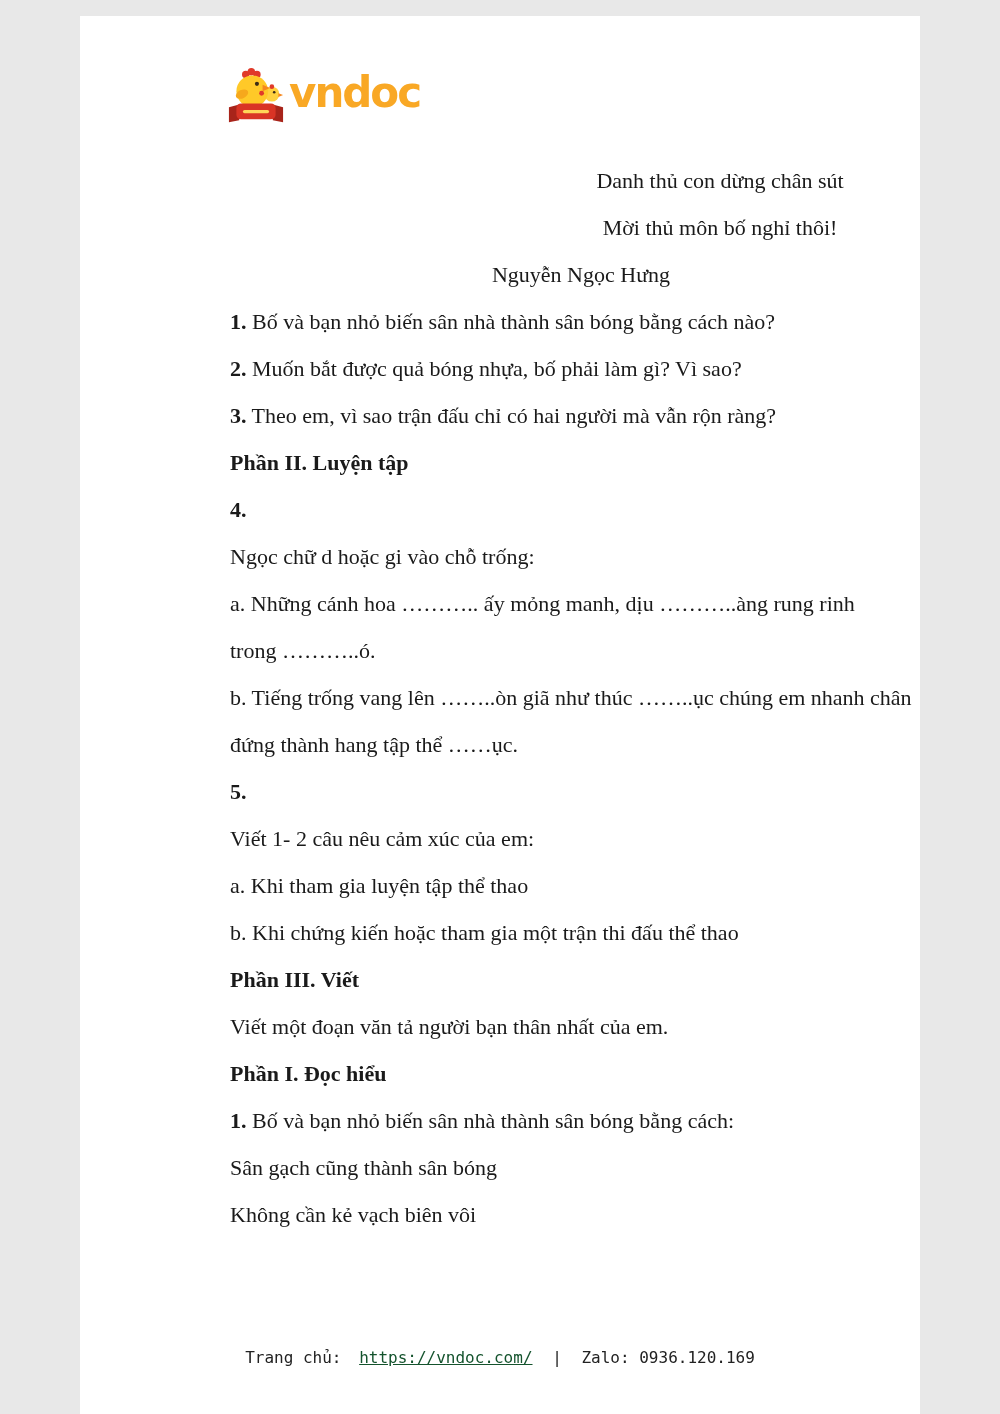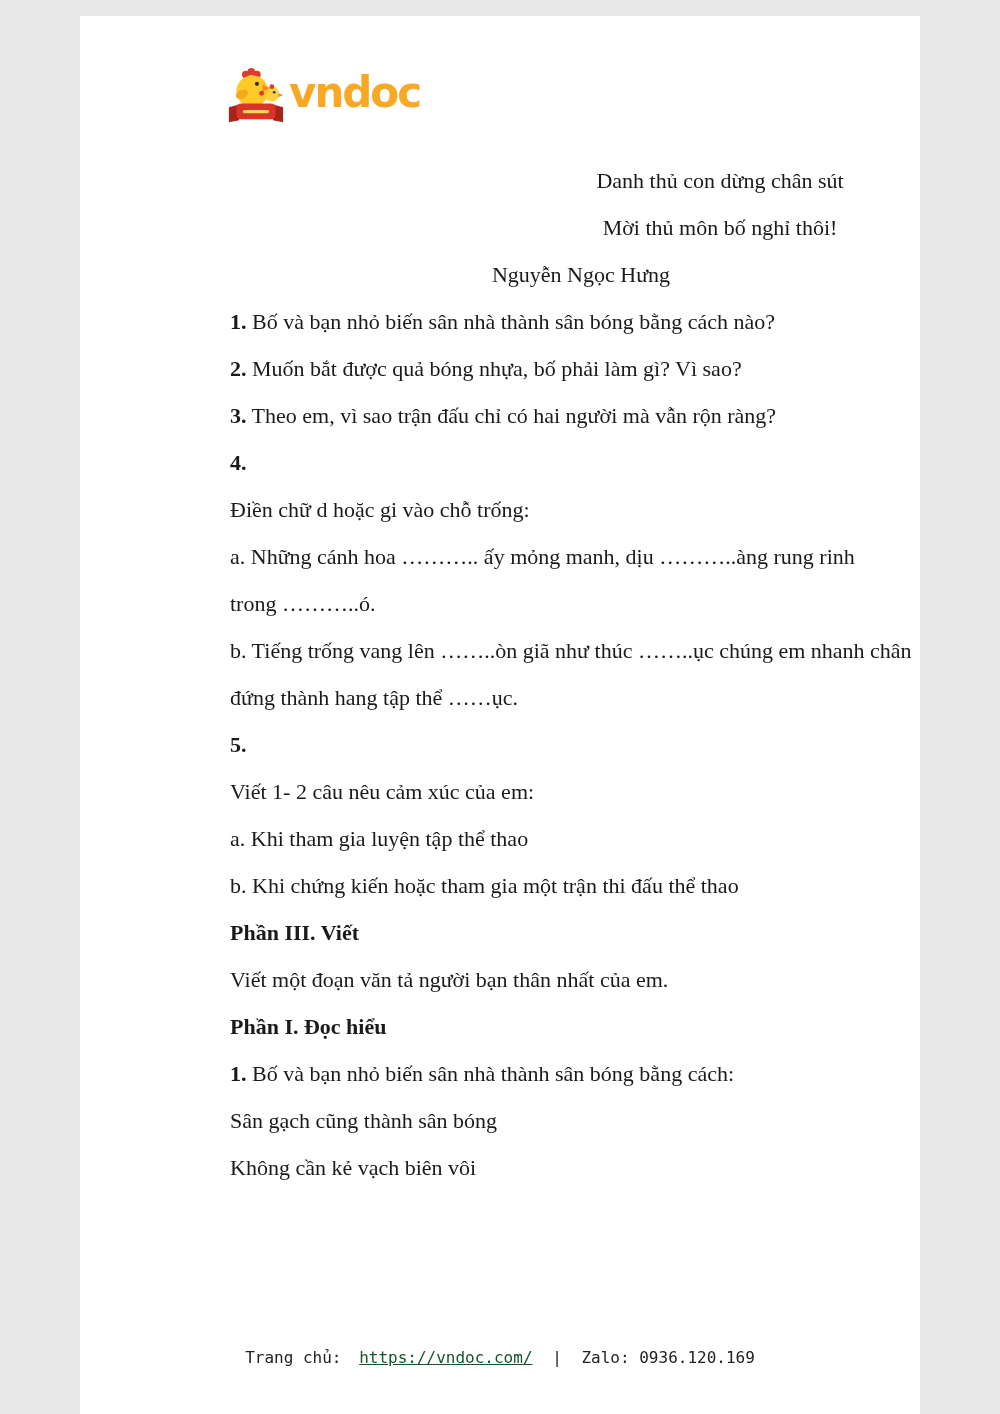--- a/index.html
+++ b/index.html
@@ -102,22 +102,23 @@
     <span class="brand" style="color: rgb(249, 168, 37);">vndoc</span>
   </div>
 
   <div class="doc">
       <p class="blk poem"><span>Danh thủ con dừng chân sút</span></p>
       <p class="blk poem"><span>Mời thủ môn bố nghỉ thôi!</span></p>
       <p class="blk author"><span>Nguyễn Ngọc Hưng</span></p>
       <p class="blk body"><b>1.</b> <span>Bố và bạn nhỏ biến sân nhà thành sân bóng bằng cách nào?</span></p>
       <p class="blk body"><b>2.</b> <span>Muốn bắt được quả bóng nhựa, bố phải làm gì? Vì sao?</span></p>
       <p class="blk body"><b>3.</b> <span>Theo em, vì sao trận đấu chỉ có hai người mà vẫn rộn ràng?</span></p>
+      <p class="blk heading"><span>Phần II. Luyện tập</span></p>
       <p class="blk heading"><span>4.</span></p>
-      <p class="blk body"><span>Điền chữ d hoặc gi vào chỗ trống:</span></p>
+      <p class="blk body"><span>Ngọc chữ d hoặc gi vào chỗ trống:</span></p>
       <p class="blk body"><span>a. Những cánh hoa ……….. ấy mỏng manh, dịu ………..àng rung rinh
 trong ………..ó.</span></p>
       <p class="blk body"><span>b. Tiếng trống vang lên ……..òn giã như thúc ……..ục chúng em nhanh chân
 đứng thành hang tập thể ……ục.</span></p>
       <p class="blk heading"><span>5.</span></p>
       <p class="blk body"><span>Viết 1- 2 câu nêu cảm xúc của em:</span></p>
       <p class="blk body"><span>a. Khi tham gia luyện tập thể thao</span></p>
       <p class="blk body"><span>b. Khi chứng kiến hoặc tham gia một trận thi đấu thể thao</span></p>
       <p class="blk heading"><span>Phần III. Viết</span></p>
       <p class="blk body"><span>Viết một đoạn văn tả người bạn thân nhất của em.</span></p>

